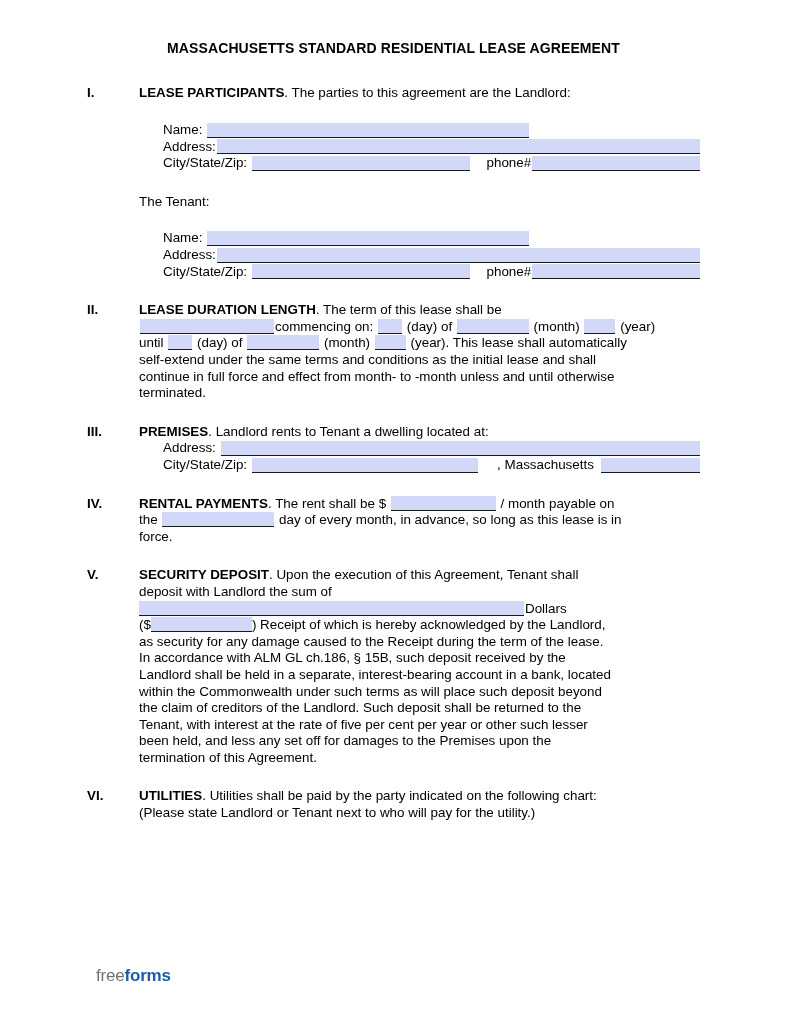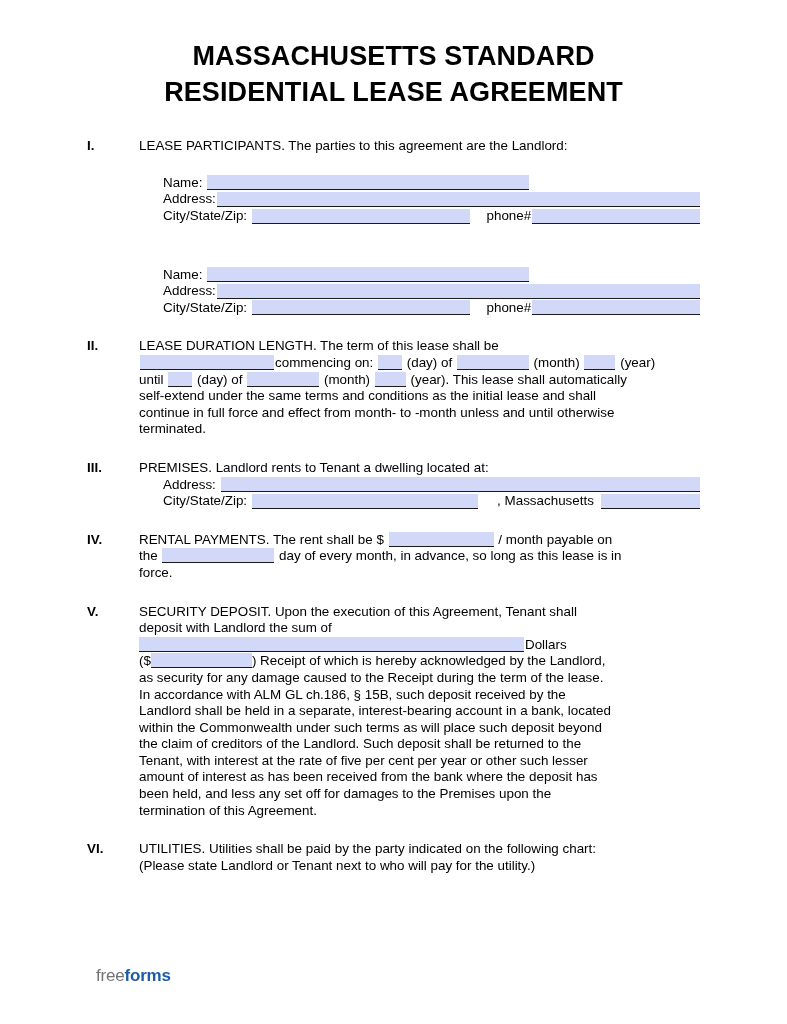--- a/index.html
+++ b/index.html
@@ -18,21 +18,21 @@
   .page {
     position: relative;
     width: 787px;
     height: 1024px;
     background: #ffffff;
     box-sizing: border-box;
   }
 
   
   .doc-title {
-    font-size: 27px;
+    font-size: 14px;
     font-weight: bold;
     text-align: center;
     letter-spacing: 0.1px;
     line-height: 1.32;
     margin: 0;
     padding: 39px 122px 0 122px;
   }
 
   
   .sections {
@@ -51,21 +51,21 @@
     top: 0;
     width: 44px;
     font-size: 13.4px;
     font-weight: bold;
     line-height: 16.6px;
   }
   .sec-body {
     display: block;
   }
   .sec-head {
-    font-weight: normal;
+    font-weight: bold;
   }
   p.line {
     margin: 0;
     padding: 0;
     line-height: 16.6px;
   }
   .gap-md { height: 20px; }
   .gap-lg { height: 22px; }
 
   
@@ -140,20 +140,21 @@
         </div>
         <div class="frow">
           <span class="flabel">City/State/Zip:</span>
           <span class="ffield" style="width:228px;margin-left:5px;"></span>
           <span class="ftext" style="margin-left:16px;">phone#</span>
           <span class="ffield" style="width:176px;"></span>
         </div>
 
         <div class="gap-lg"></div>
 
+        <p class="line">The Tenant:</p>
 
         <div class="gap-md"></div>
 
         <div class="frow">
           <span class="flabel">Name:</span>
           <span class="ffield" style="width:322px;margin-left:5px;"></span>
         </div>
         <div class="frow">
           <span class="flabel">Address:</span>
           <span class="ffield" style="width:487px;margin-left:1px;"></span>
@@ -219,21 +220,20 @@
         <p class="line"><span class="sec-head">SECURITY DEPOSIT</span><span>. Upon the execution of this Agreement, Tenant shall</span></p>
         <p class="line">deposit with Landlord the sum of</p>
         <p class="line"><span class="blank" style="width:385px;margin-left:0;"></span><span>Dollars</span></p>
         <p class="line"><span>($</span><span class="blank" style="width:101px;margin:0;"></span><span>) Receipt of which is hereby acknowledged by the Landlord,</span></p>
         <p class="line">as security for any damage caused to the Receipt during the term of the lease.</p>
         <p class="line">In accordance with ALM GL ch.186, § 15B, such deposit received by the</p>
         <p class="line">Landlord shall be held in a separate, interest-bearing account in a bank, located</p>
         <p class="line">within the Commonwealth under such terms as will place such deposit beyond</p>
         <p class="line">the claim of creditors of the Landlord. Such deposit shall be returned to the</p>
         <p class="line">Tenant, with interest at the rate of five per cent per year or other such lesser</p>
-        <p class="line">amount of interest as has been received from the bank where the deposit has</p>
         <p class="line">been held, and less any set off for damages to the Premises upon the</p>
         <p class="line">termination of this Agreement.</p>
       </div>
     </div>
 
     <div class="gap-lg"></div>
 
     <div class="section">
       <span class="sec-num">VI.</span>
       <div class="sec-body">

